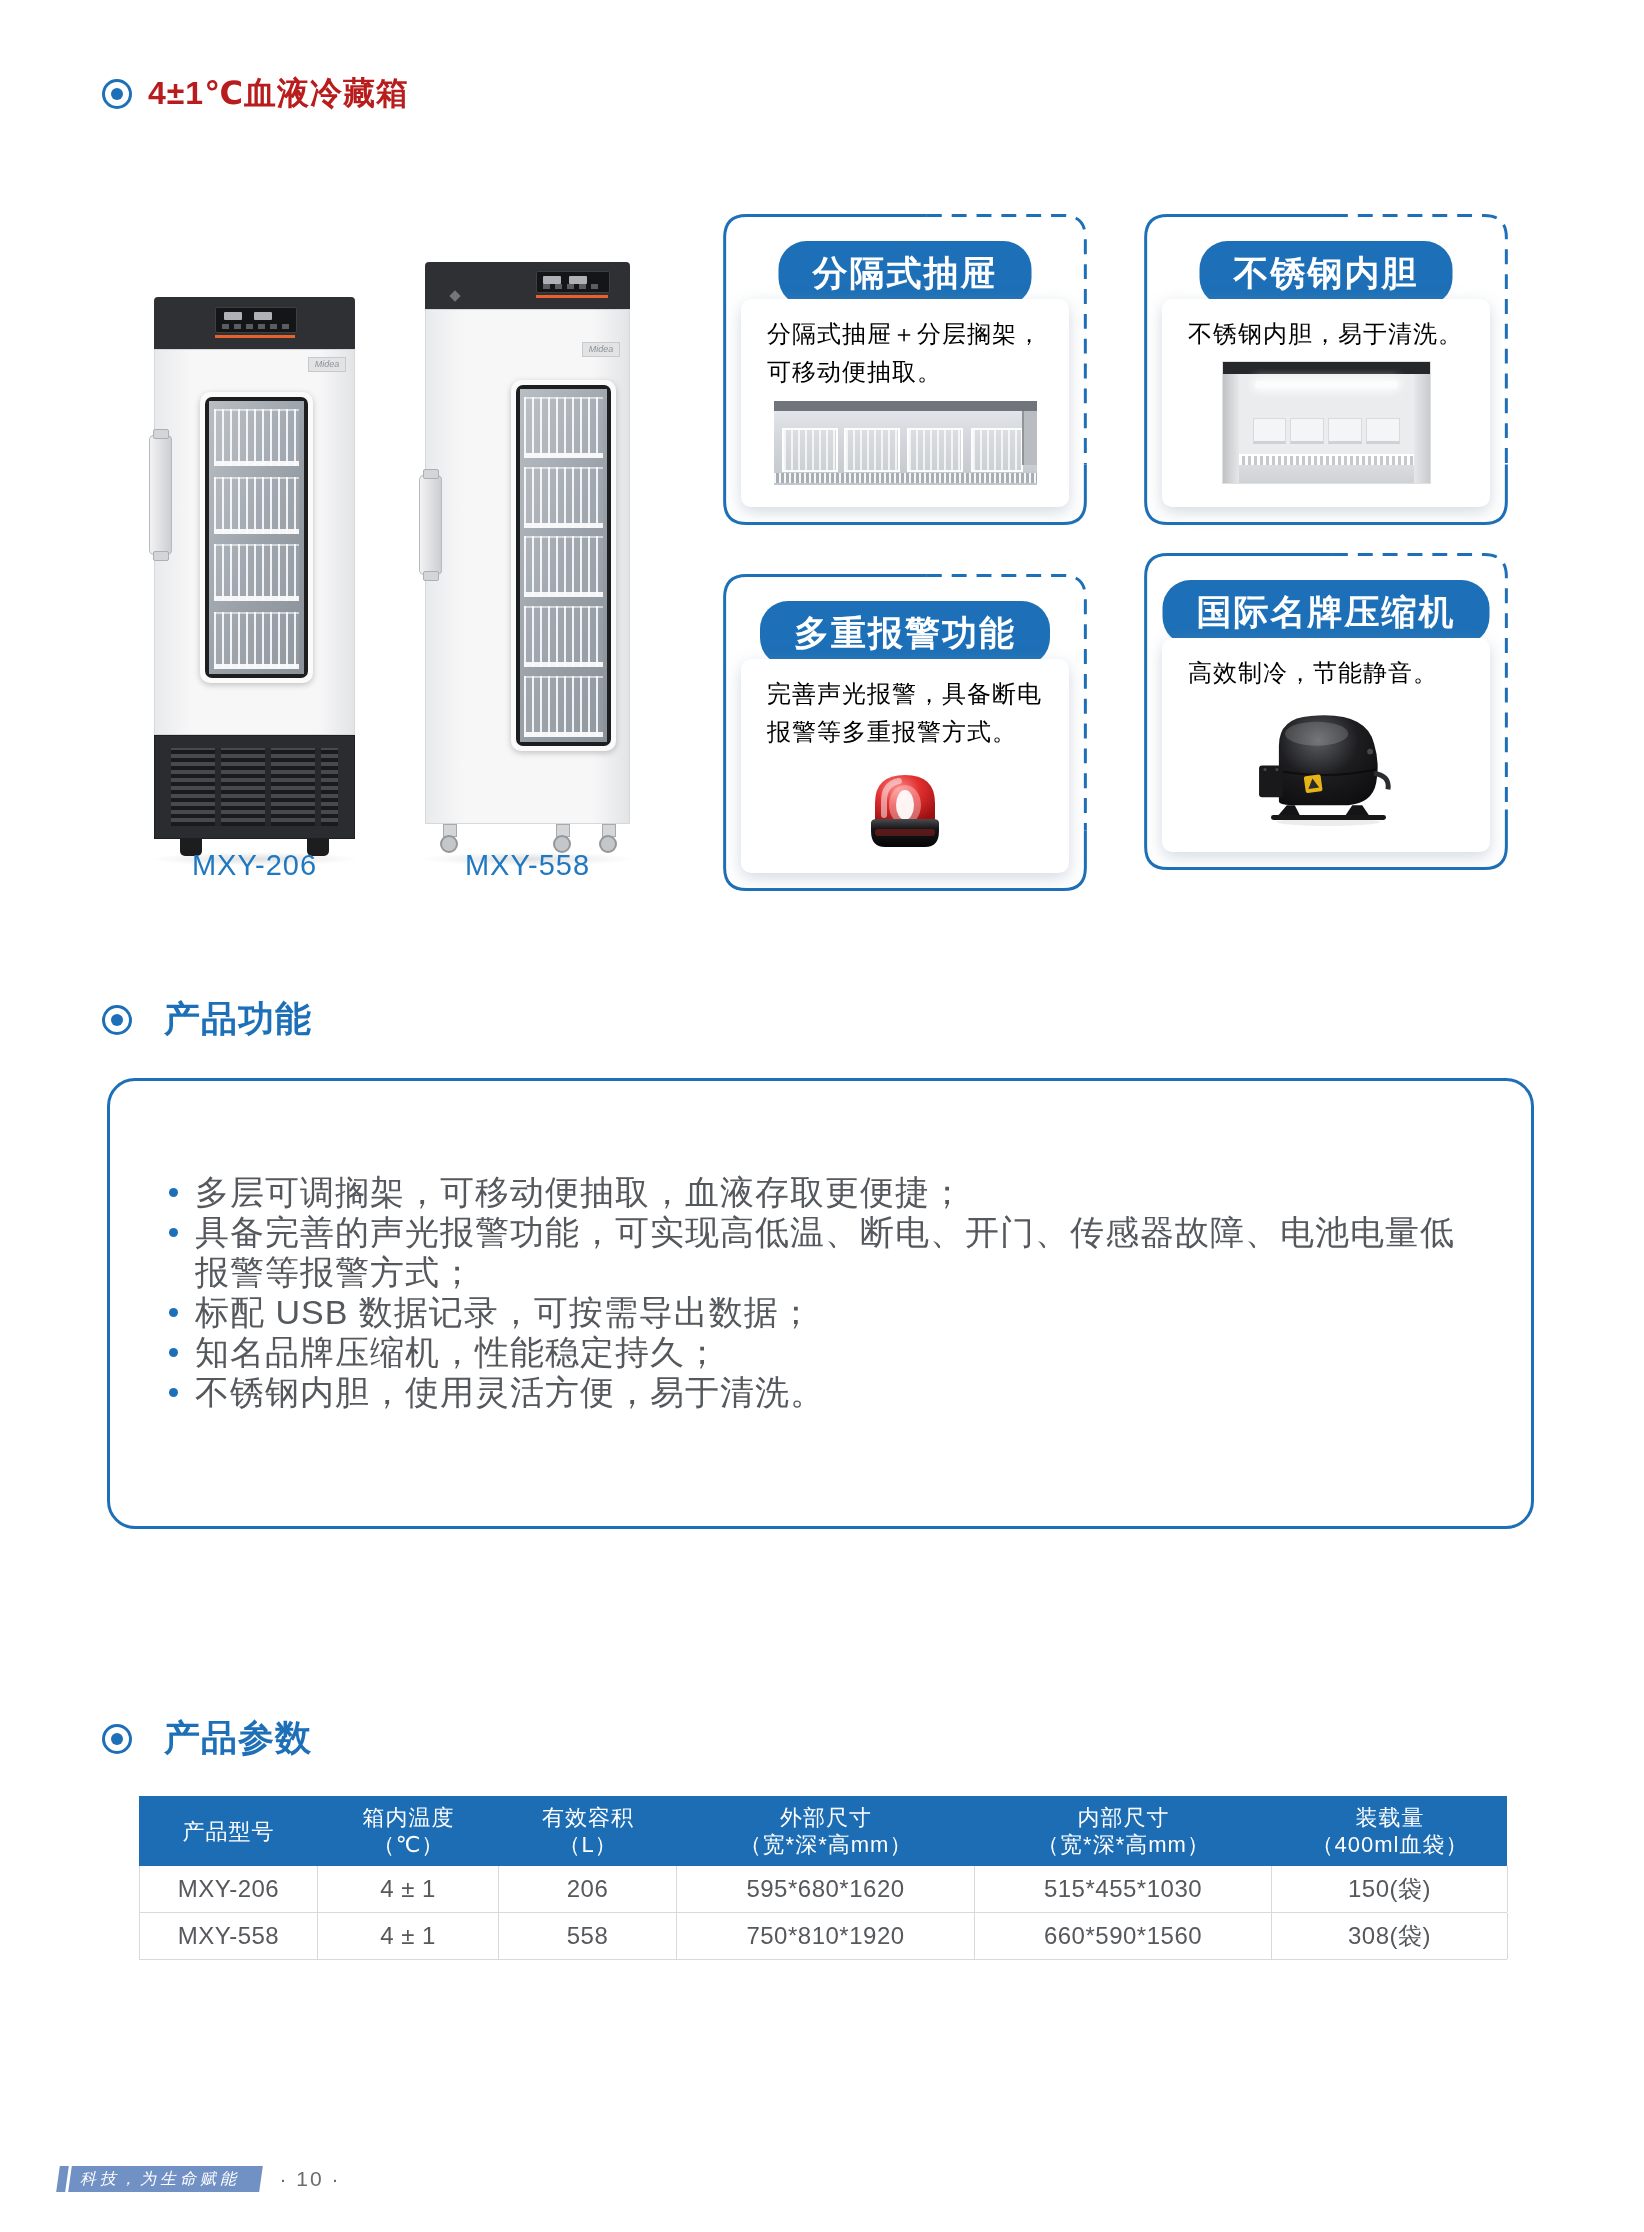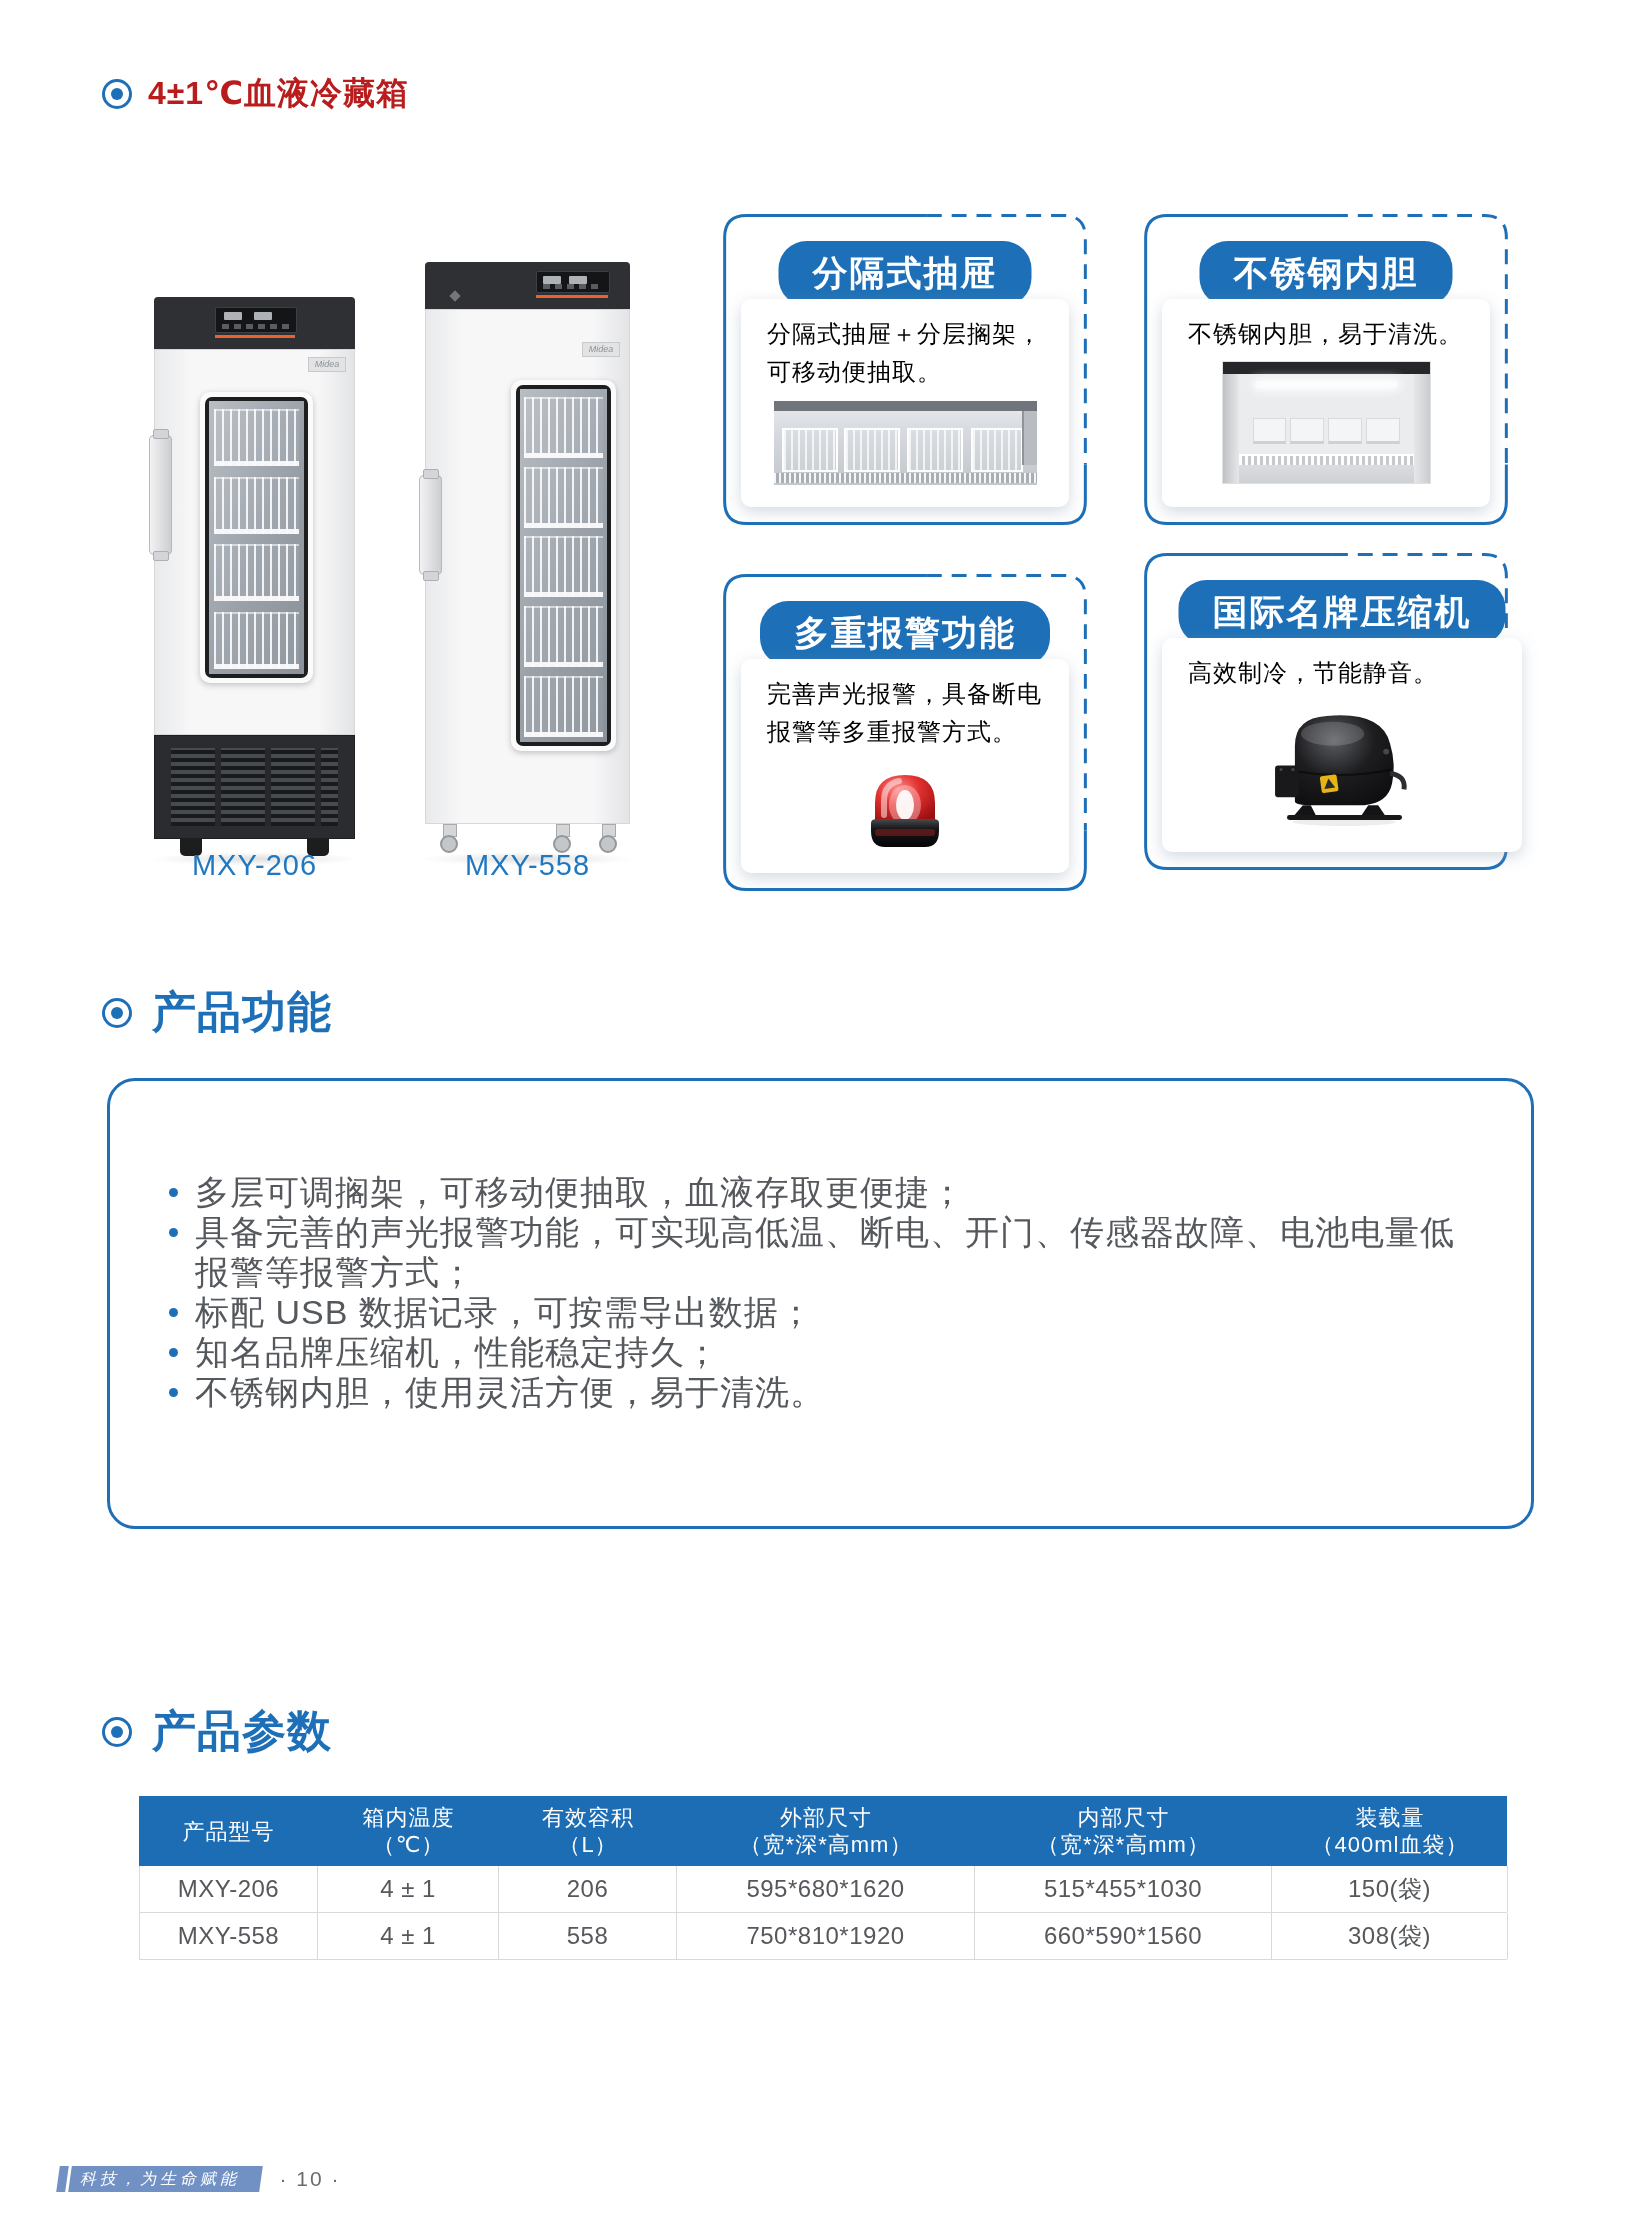--- a/index.html
+++ b/index.html
@@ -5,21 +5,21 @@
   html,body{margin:0;padding:0;background:#ffffff;}
   #page{position:relative;width:1645px;height:2233px;background:#ffffff;overflow:hidden;
         font-family:"Liberation Sans","DejaVu Sans",sans-serif;color:#55585c;}
 
   
   .sec{position:absolute;display:flex;align-items:center;gap:16px;}
   .bullseye{width:24px;height:24px;border:3px solid #1d70b7;border-radius:50%;position:relative;flex:0 0 auto;}
   .bullseye::after{content:'';position:absolute;left:50%;top:50%;width:12px;height:12px;margin:-6px 0 0 -6px;
                    background:#1d70b7;border-radius:50%;}
   .sec h1{margin:0;font-size:32px;font-weight:bold;color:#b91c1c;letter-spacing:1px;}
-  .sec h2{margin:4px;font-size:44px;font-weight:bold;color:#1d70b7;letter-spacing:1px;}
+  .sec h2{margin:16px;font-size:36px;font-weight:bold;color:#1d70b7;letter-spacing:1px;}
 
   
   .fridge{position:absolute;}
   .f-top{position:absolute;left:0;right:0;top:0;background:#2e3034;border-radius:4px 4px 0 0;}
   .f-display{position:absolute;background:#141517;border:1px solid #3c3f43;border-radius:2px;}
   .f-display .seg{position:absolute;top:4px;width:18px;height:8px;background:#c9cdd1;opacity:.85;border-radius:1px;}
   .f-display .btns{position:absolute;left:6px;right:6px;bottom:3px;height:5px;
                    background:repeating-linear-gradient(90deg,#595d62 0 7px,transparent 7px 12px);}
   .f-orange{position:absolute;height:3px;background:#e8622d;}
   .f-body{position:absolute;left:0;right:0;background:linear-gradient(90deg,#e9eaec,#f7f7f8 18%,#f7f7f8 82%,#e3e4e6);
@@ -267,21 +267,21 @@
         <path d="M12,56 V38 Q12,10 42,10 Q72,10 72,38 V56 Z" fill="url(#ag)"></path>
         <ellipse cx="42" cy="40" rx="16" ry="20" fill="#ffc9c9" opacity="0.45"></ellipse>
         <ellipse cx="42" cy="40" rx="9" ry="15" fill="#ffffff" opacity="0.92"></ellipse>
         <path d="M21,50 V36 Q21,19 36,16" stroke="rgba(255,255,255,.5)" stroke-width="6" fill="none" stroke-linecap="round"></path>
         <path d="M8,58 Q8,54 14,54 H70 Q76,54 76,58 V66 Q76,82 62,82 H22 Q8,82 8,66 Z" fill="url(#abg)"></path>
         <rect x="12" y="64" width="60" height="7" rx="3" fill="#8f1d1d" opacity="0.55"></rect>
       </svg>
     </div>
   </div>
 
-  <div class="card" style="left:1144px;top:553px;width:364px;height:317px;padding-left:32px;">
+  <div class="card" style="left:1144px;top:553px;width:364px;height:317px;">
     <svg class="cbord" width="364" height="317" viewBox="0 0 366 319">
       <path class="solid" d="M190,1.5 H23.5 Q1.5,1.5 1.5,23.5 V295.5 Q1.5,317.5 23.5,317.5 H342.5 Q364.5,317.5 364.5,295.5 V258"></path>
       <path class="dash" d="M190,1.5 H342.5 Q364.5,1.5 364.5,23.5 V258"></path>
     </svg>
     <div class="badge">国际名牌压缩机</div>
     <div class="panel">
       <div class="ptext">高效制冷，节能静音。</div>
       <svg class="pimg-svg" width="155" height="121" viewBox="0 0 156 122">
         <defs>
           <radialGradient id="cg" cx="40%" cy="28%" r="90%">

